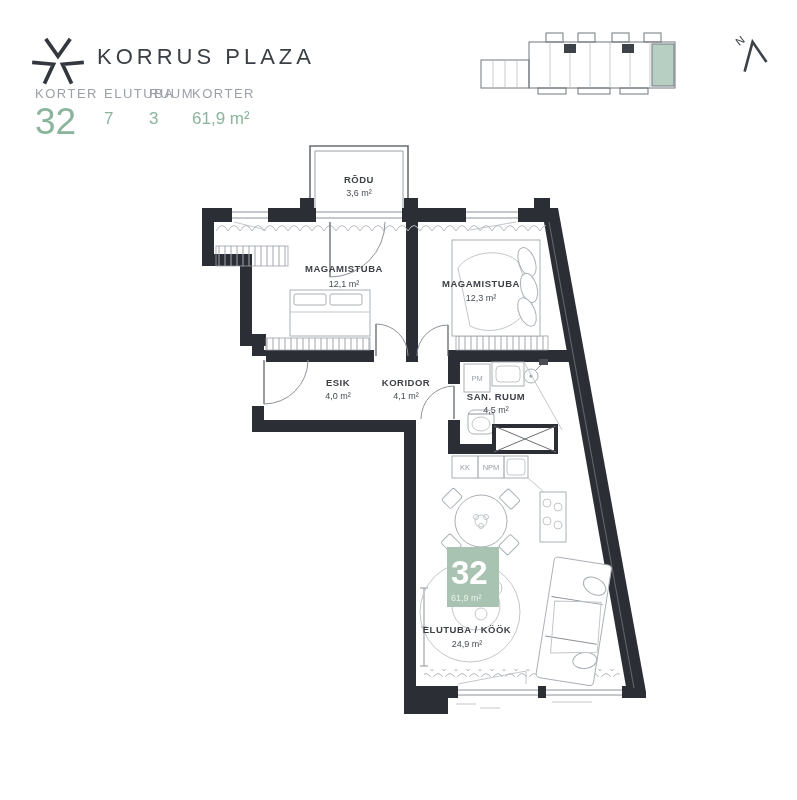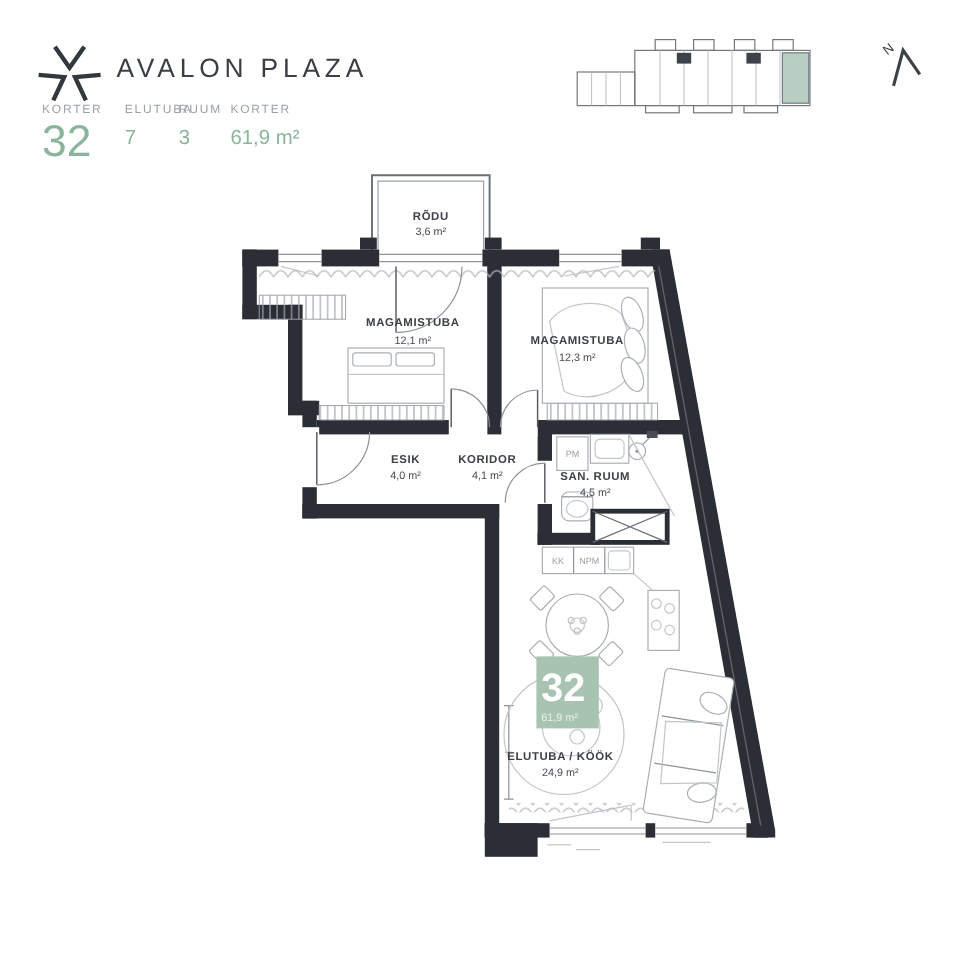--- a/index.html
+++ b/index.html
@@ -2,21 +2,21 @@
 <html><head>
 <meta charset="utf-8">
 <style>
   html,body{margin:0;padding:0;background:#ffffff;}
   body{width:797px;height:800px;overflow:hidden;font-family:"Liberation Sans",sans-serif;}
   .page{position:relative;width:797px;height:800px;background:#fff;}
   .plan-svg{position:absolute;left:0;top:0;width:797px;height:800px;}
   .logo-svg{position:absolute;left:30px;top:30px;width:56px;height:58px;}
   .brand{position:absolute;left:97px;top:44px;font-size:22px;letter-spacing:4px;color:#3a3f46;white-space:nowrap;}
   .info{position:absolute;top:86px;}
-  .info .label{font-size:10px;letter-spacing:1.5px;color:#9ba1a8;}
+  .info .label{font-size:13px;letter-spacing:1.5px;color:#9ba1a8;}
   .info .value{color:#8ab59c;}
   .info.c1{left:35px}.info.c2{left:104px}.info.c3{left:149px}.info.c4{left:192px}
   .info.c1 .value{font-size:37px;line-height:1;margin-top:2px;}
   .info .value.sm{font-size:17px;margin-top:8px;}
   .overview-svg{position:absolute;left:478px;top:20px;width:240px;height:78px;}
   .compass-svg{position:absolute;left:727px;top:27px;width:52px;height:56px;}
   
   .rname{font-size:9.5px;font-weight:bold;letter-spacing:.5px;fill:#3d4147;text-anchor:middle;}
   .rarea{font-size:9px;fill:#474c52;text-anchor:middle;}
   .app{font-size:7.5px;fill:#9ba1a8;text-anchor:middle;}
@@ -222,21 +222,21 @@
     </g>
   </svg>
 
   <svg class="logo-svg" viewBox="0 0 64 64">
     <g transform="translate(32,35)" stroke="#33373e" stroke-width="4.2" fill="none">
       <path d="M-14,-26 L0,-6 L14,-26"></path>
       <path d="M-14,-26 L0,-6 L14,-26" transform="rotate(120)"></path>
       <path d="M-14,-26 L0,-6 L14,-26" transform="rotate(240)"></path>
     </g>
   </svg>
-  <div class="brand">AVALON PLAZA</div>
+  <div class="brand">KORRUS PLAZA</div>
 
   <div class="info c1">
     <div class="label">KORTER</div>
     <div class="value">32</div>
   </div>
   <div class="info c2">
     <div class="label">ELUTUBA</div>
     <div class="value sm">7</div>
   </div>
   <div class="info c3">

